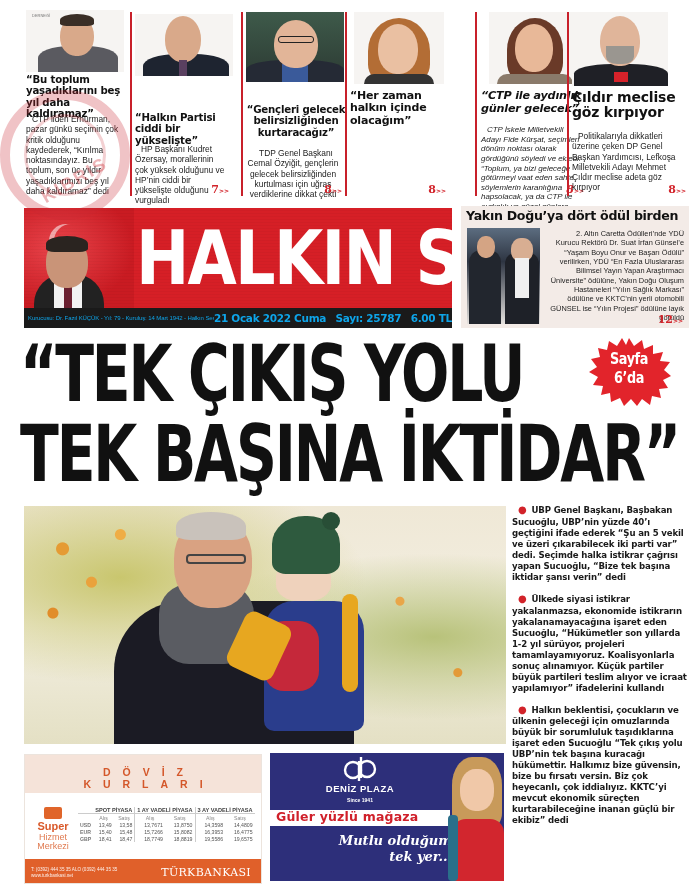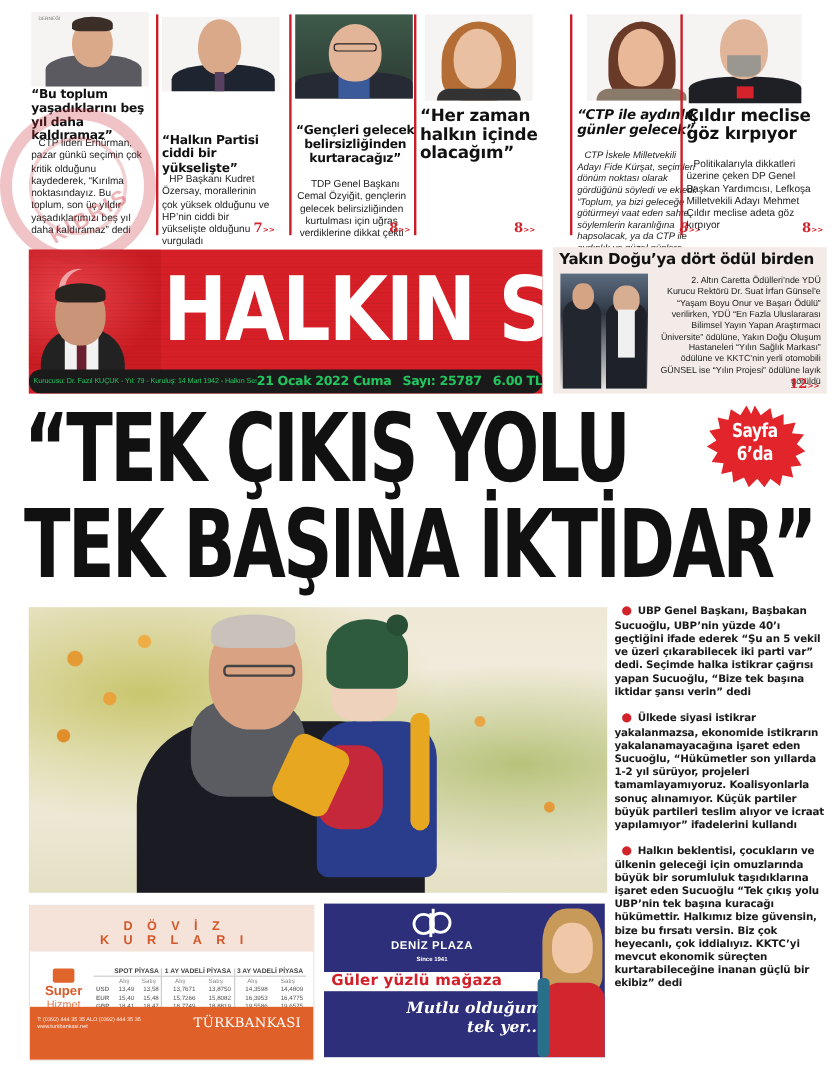--- a/index.html
+++ b/index.html
@@ -25,21 +25,21 @@
   .stamp::after { content: ""; position: absolute; left: 14px; top: 14px; right: 14px; bottom: 14px; border-radius: 50%; border: 3px solid rgba(200,40,50,0.22); }
   .stamp-text { position: absolute; left: 38px; top: 170px; font-weight: bold; font-size: 18px; color: rgba(200,40,50,0.35); transform: rotate(-30deg); letter-spacing: 2px; }
 
   
   .masthead { position: absolute; left: 24px; top: 208px; width: 428px; height: 120px; background: #d61f26; overflow: hidden; }
   .masthead .stripes { position: absolute; inset: 0; background: repeating-linear-gradient(180deg, rgba(0,0,0,0.0) 0px, rgba(0,0,0,0.0) 2px, rgba(0,0,0,0.06) 3px); }
   .masthead .flag { position: absolute; left: 0; top: 0; width: 110px; height: 100px; background: radial-gradient(ellipse at 30% 40%, #e9444b 0%, #c91b22 70%); }
   .masthead .crescent { position: absolute; left: 30px; top: 16px; width: 34px; height: 34px; border-radius: 50%; box-shadow: -5px 0 0 0 rgba(255,255,255,0.55); }
   .masthead .portrait { position: absolute; left: 4px; top: 26px; width: 78px; height: 80px; }
   .masthead .title { position: absolute; left: 112px; top: 2px; width: 316px; font-family: "DejaVu Sans", sans-serif; font-weight: bold; font-size: 74px; line-height: 96px; color: #fff; letter-spacing: -2px; transform: scaleX(0.86); transform-origin: left center; white-space: nowrap; }
-  .masthead .bar { position: absolute; left: 0; bottom: 0; width: 100%; height: 20px; background: #1a1a1a; color: #22c55e; display: flex; align-items: center; border-radius: 10px; }
+  .masthead .bar { position: absolute; left: 0; bottom: 0; width: 100%; height: 20px; background: #1a1a1a; color: #0ea5e9; display: flex; align-items: center; }
   .masthead .bar .founder { font-size: 6px; padding-left: 4px; width: 238px; white-space: nowrap; overflow: hidden; letter-spacing: -0.1px; }
   .masthead .bar .date { font-family: "DejaVu Sans", sans-serif; font-weight: bold; font-size: 10.5px; white-space: nowrap; letter-spacing: -0.3px; }
   .masthead .bar .date span { margin-left: 6px; }
 
   
   .award { position: absolute; left: 461px; top: 206px; width: 228px; height: 122px; background: #f3ebe7; }
   .award h3 { position: absolute; left: 5px; top: 2px; font-family: "DejaVu Sans", sans-serif; font-weight: bold; font-size: 12.6px; color: #111; letter-spacing: -0.3px; white-space: nowrap; }
   .award .photo { position: absolute; left: 6px; top: 22px; width: 73px; height: 96px; background: linear-gradient(180deg,#5c6d80 0%, #2e3542 35%, #e5e2df 100%); overflow: hidden; }
   .award p { position: absolute; left: 85px; top: 23px; width: 138px; font-size: 7.4px; line-height: 1.26; color: #222; text-indent: 5px; text-align: right; }
   .award .pg { position: absolute; right: 6px; bottom: 2px; font-family: "DejaVu Serif", serif; font-weight: bold; font-size: 11px; color: #d2232a; }
@@ -91,21 +91,21 @@
   .doviz .logo .ico { width: 18px; height: 12px; margin: 0 auto 2px; background: #e0652a; border-radius: 2px; }
   .doviz .logo .l1 { font-weight: bold; font-size: 11px; color: #d95a2b; line-height: 1.05; }
   .doviz .logo .l2, .doviz .logo .l3 { font-size: 9px; color: #e07a50; line-height: 1.1; }
   .doviz table { position: absolute; left: 53px; top: 52px; border-collapse: collapse; font-size: 5.2px; color: #555; }
   .doviz th { font-size: 5.6px; font-weight: bold; color: #444; padding: 0 2px; white-space: nowrap; border-bottom: 1px solid #ccc; }
   .doviz th.grp { border-left: 1px solid #ccc; }
   .doviz td { padding: 0.5px 2px; white-space: nowrap; text-align: right; }
   .doviz td.cur { text-align: left; font-weight: bold; color: #777; }
   .doviz td.gl { border-left: 1px solid #ccc; }
   .doviz tr.sub td { text-align: center; color: #888; }
-  .doviz .foot { position: absolute; left: 0; bottom: 0; width: 100%; height: 44px; background: #e0602a; color: #fff; }
+  .doviz .foot { position: absolute; left: 0; bottom: 0; width: 100%; height: 24px; background: #e0602a; color: #fff; }
   .doviz .foot .tel { position: absolute; left: 6px; top: 8px; font-size: 4.6px; line-height: 1.35; opacity: 0.9; }
   .doviz .foot .bank { position: absolute; right: 10px; top: 7px; font-family: "DejaVu Serif", serif; font-size: 11px; letter-spacing: 0.3px; }
 
   
   .deniz { position: absolute; left: 270px; top: 753px; width: 234px; height: 128px; background: #2d2f7a; overflow: hidden; }
   .deniz .dp { position: absolute; left: 70px; top: 4px; width: 40px; height: 24px; }
   .deniz .name { position: absolute; left: 34px; top: 30px; width: 112px; text-align: center; font-weight: bold; font-size: 9.5px; color: #fff; letter-spacing: 0.5px; }
   .deniz .since { position: absolute; left: 34px; top: 44px; width: 112px; text-align: center; font-weight: bold; font-size: 5px; color: #fff; }
   .deniz .band { position: absolute; left: 0; top: 57px; width: 180px; height: 16px; background: #ffffff; }
   .deniz .band span { position: absolute; left: 6px; top: -1px; font-family: "DejaVu Sans", sans-serif; font-weight: bold; font-size: 12.5px; color: #d0202a; letter-spacing: 0.2px; white-space: nowrap; }
@@ -157,21 +157,21 @@
     <span class="pg"><span>8</span><small>&gt;&gt;</small></span>
   </article>
 
   <article class="teaser" style="left:346px;width:104px;">
     <div class="sep" style="left:-1px;"></div>
     <div class="photo ph-bg-white" style="left:8px;top:2px;width:90px;height:72px;">
       <div style="position:absolute;left:14px;top:6px;width:62px;height:66px;background:#b36d35;border-radius:50% 50% 30% 30%;"></div>
       <div class="head" style="left:24px;top:12px;width:40px;height:50px;background:#eac0a2;"></div>
       <div style="position:absolute;left:10px;top:62px;width:70px;height:10px;background:#333;border-radius:10px 10px 0 0;"></div>
     </div>
-    <h3 style="left:4px;top:80px;width:100px;font-size:14px;">“Her zaman halkın içinde olacağım”</h3>
+    <h3 style="left:4px;top:80px;width:100px;font-size:11px;">“Her zaman halkın içinde olacağım”</h3>
     <span class="pg"><span>8</span><small>&gt;&gt;</small></span>
   </article>
 
   <article class="teaser" style="left:477px;width:111px;font-style:italic;">
     <div class="sep" style="left:-2px;"></div>
     <div class="photo ph-bg-white" style="left:12px;top:2px;width:90px;height:72px;">
       <div style="position:absolute;left:18px;top:6px;width:56px;height:64px;background:#6a3a28;border-radius:50% 50% 30% 30%;"></div>
       <div class="head" style="left:26px;top:12px;width:38px;height:48px;background:#e8b898;"></div>
       <div style="position:absolute;left:8px;top:62px;width:76px;height:10px;background:#8a7a6a;border-radius:10px 10px 0 0;"></div>
     </div>

